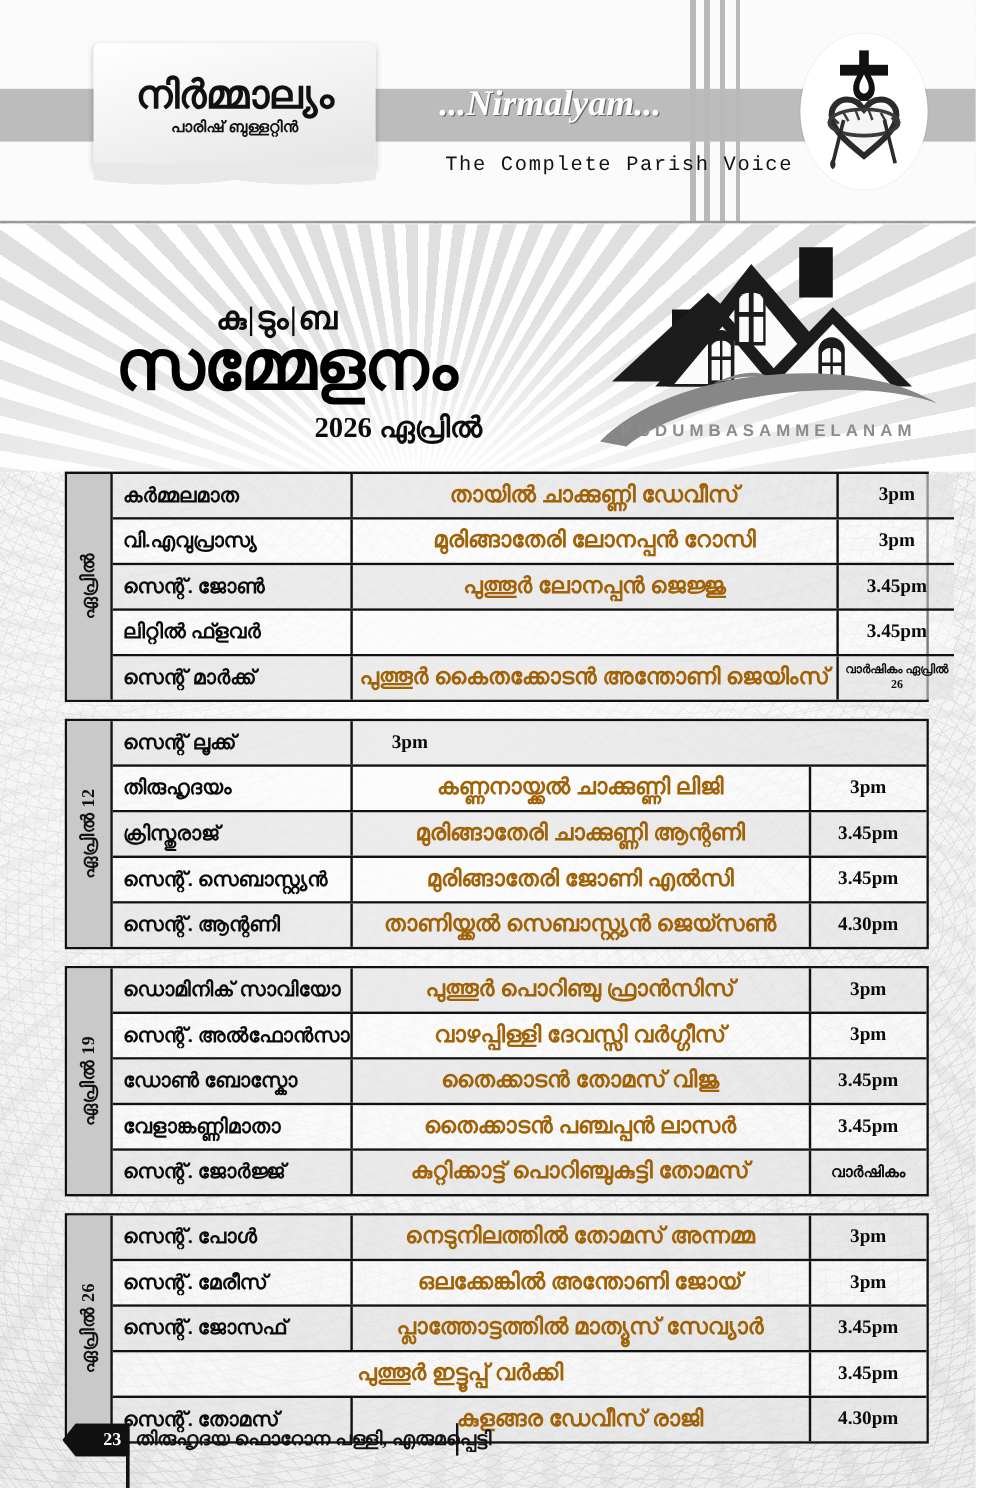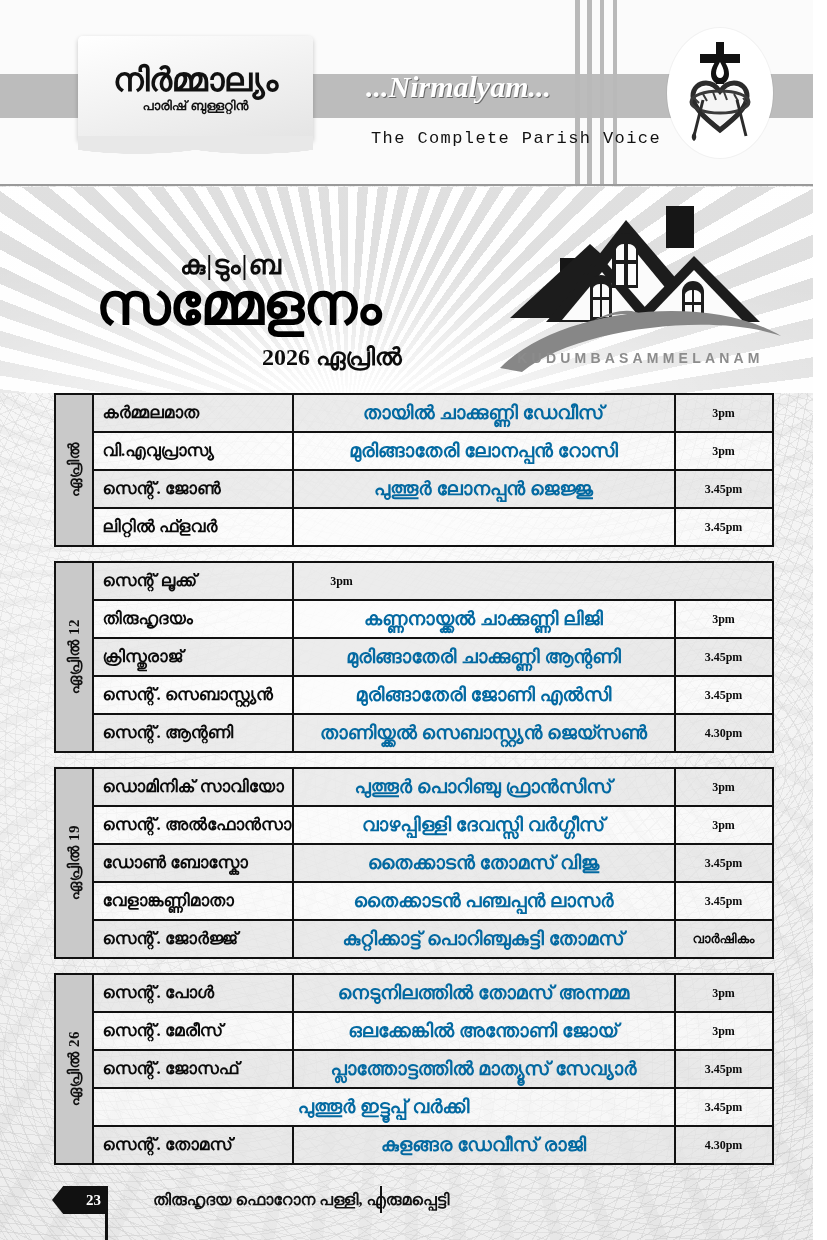--- a/index.html
+++ b/index.html
@@ -314,33 +314,33 @@
     flex: 1 1 auto;
     border-right: 2px solid #111;
     display: flex;
     align-items: center;
     justify-content: center;
     padding: 17px 6px;
     box-sizing: border-box;
     font-family: "Liberation Serif", serif;
     font-size: 19px;
     font-weight: bold;
-    color: #0369a1;
+    color: #a16207;
     white-space: nowrap;
     overflow: hidden;
   }
   .cell-time {
     width: 96px;
     flex: 0 0 96px;
     display: flex;
     align-items: center;
     justify-content: center;
     text-align: center;
     font-family: "Liberation Serif", serif;
-    font-size: 12px;
+    font-size: 16px;
     font-weight: bold;
     color: #0b0b0b;
     line-height: 1.05;
     white-space: nowrap;
   }
   .cell-time.small {
     font-size: 10px;
     white-space: normal;
     line-height: 1.2;
     padding: 0 3px;
@@ -379,21 +379,20 @@
   }
   .footer-text {
     position: absolute;
     left: 113px; top: 3px;
     font-family: "Liberation Serif", serif;
     font-size: 16px;
     font-weight: bold;
     color: #111;
     line-height: 1.4;
     white-space: nowrap;
-    margin-left: 40px;
   }
   .footer-vrule {
     position: absolute;
     left: 105px; top: 0;
     width: 3px; height: 54px;
     background: #111;
   }
   .footer-tick {
     position: absolute;
     left: 380px; top: 0;
@@ -528,20 +527,25 @@
         <div class="row shade">
           <div class="cell-unit">സെന്റ്. ജോൺ</div>
           <div class="cell-family">പുത്തൂർ ലോനപ്പൻ ജെജ്ജു</div>
           <div class="cell-time">3.45pm</div>
         </div>
         <div class="row plain">
           <div class="cell-unit">ലിറ്റിൽ ഫ്ളവർ</div>
           <div class="cell-family"></div>
           <div class="cell-time">3.45pm</div>
         </div>
+        <div class="row shade">
+          <div class="cell-unit">സെന്റ് മാർക്ക്</div>
+          <div class="cell-family">പുത്തൂർ കൈതക്കോടൻ അന്തോണി ജെയിംസ്</div>
+          <div class="cell-time small">വാർഷികം ഏപ്രിൽ 26</div>
+        </div>
       </div>
     </div>
 
     <div class="block">
       <div class="block-date">
         <span>ഏപ്രിൽ 12</span>
       </div>
       <div class="block-rows">
         <div class="row shade">
           <div class="cell-unit">സെന്റ് ലൂക്ക്</div>

